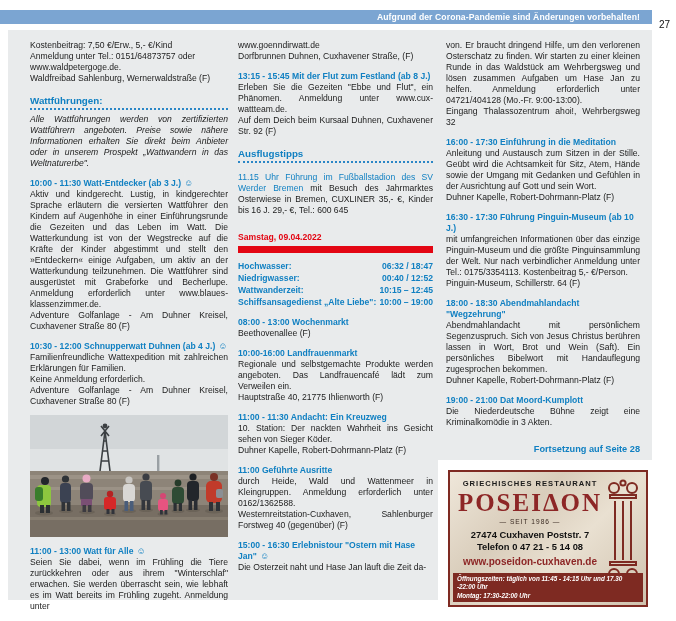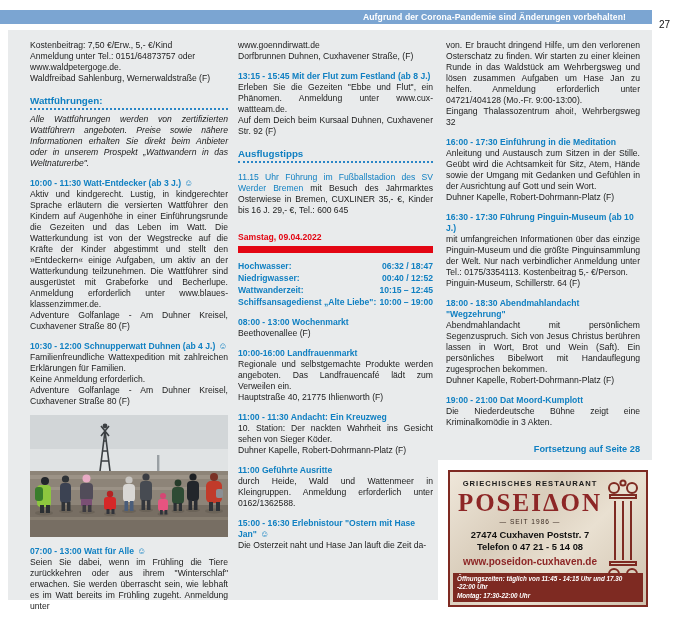--- a/index.html
+++ b/index.html
@@ -3,21 +3,21 @@
 <meta charset="utf-8">
 <style>
   html,body{margin:0;padding:0;}
   body{
     width:676px;height:621px;position:relative;background:#ffffff;
     font-family:"Liberation Sans",sans-serif;color:#1c1c1c;overflow:hidden;
   }
   .notice-bar{
     position:absolute;top:10px;left:0;width:652px;height:14px;box-sizing:border-box;
     background:#7ba5d2;color:#ffffff;font-size:8.6px;font-weight:bold;
-    text-align:right;line-height:14px;padding-right:26px;letter-spacing:.1px;
+    text-align:right;line-height:14px;padding-right:12px;letter-spacing:.1px;
   }
   .page-num{position:absolute;top:19px;right:6px;font-size:10px;color:#111;}
   .panel{position:absolute;top:30px;left:8px;width:644px;height:570px;background:#e9ebec;}
   .cols{display:flex;padding:10px 12px 0 22px;}
   .col{width:198px;font-size:8.6px;line-height:11px;text-align:justify;}
   .col+.col{margin-left:10px;}
   .col:nth-child(3){margin-left:13px;width:197px;}
   .p{margin:0;}
   .it{font-style:italic;}
   .h{color:#1180c2;font-weight:bold;margin-top:9px;text-align:left;}
@@ -145,21 +145,21 @@
               <rect x="164" y="85" width="3.5" height="10" fill="#2a2d33"></rect>
         <ellipse cx="184" cy="96" rx="9" ry="2.4" fill="#5f574d" opacity="0.5"></ellipse>
         <rect x="176" y="66" width="16" height="22" rx="5" fill="#c13b2a"></rect>
         <rect x="186" y="74" width="7" height="9" rx="2" fill="#8b8f94"></rect>
         <circle cx="184" cy="62" r="4" fill="#7a3226"></circle>
         <rect x="179" y="87" width="4" height="9" fill="#2f3237"></rect>
               <rect x="186" y="87" width="4" height="9" fill="#2f3237"></rect>
       </g>
     </svg>
   </figure>
-<div class="h"><span>07:00 - 13:00 Watt für Alle</span><span class="smiley">☺</span></div>
+<div class="h"><span>11:00 - 13:00 Watt für Alle</span><span class="smiley">☺</span></div>
         <div class="p">Seien Sie dabei, wenn im Frühling die Tiere zurückkehren oder aus ihrem "Winterschlaf" erwachen. Sie werden überrascht sein, wie lebhaft es im Watt bereits im Frühling zugeht. Anmeldung unter</div>
       </div>
     <div class="col">
         <div class="p">
           <div class="line">www.goenndirwatt.de</div>
           <div class="line">Dorfbrunnen Duhnen, Cuxhavener Straße, (F)</div>
         </div>
         <div class="h"><span>13:15 - 15:45 Mit der Flut zum Festland (ab 8 J.)</span></div>
         <div class="p">Erleben Sie die Gezeiten "Ebbe und Flut", ein Phänomen. Anmeldung unter www.cux-wattteam.de.</div>
         <div class="p">Auf dem Deich beim Kursaal Duhnen, Cuxhavener Str. 92 (F)</div>
@@ -189,20 +189,21 @@
         <div class="h"><span>08:00 - 13:00 Wochenmarkt</span></div>
         <div class="p">Beethovenallee (F)</div>
         <div class="h"><span>10:00-16:00 Landfrauenmarkt</span></div>
         <div class="p">Regionale und selbstgemachte Produkte werden angeboten. Das Landfrauencafé lädt zum Verweilen ein.</div>
         <div class="p">Hauptstraße 40, 21775 Ihlienworth (F)</div>
         <div class="h"><span>11:00 - 11:30 Andacht: Ein Kreuzweg</span></div>
         <div class="p">10. Station: Der nackten Wahrheit ins Gesicht sehen von Sieger Köder.</div>
         <div class="p">Duhner Kapelle, Robert-Dohrmann-Platz (F)</div>
         <div class="h"><span>11:00 Geführte Ausritte</span></div>
         <div class="p">durch Heide, Wald und Wattenmeer in Kleingruppen. Anmeldung erforderlich unter 0162/1362588.</div>
+        <div class="p">Westernreitstation-Cuxhaven, Sahlenburger Forstweg 40 (gegenüber) (F)</div>
         <div class="h"><span>15:00 - 16:30 Erlebnistour "Ostern mit Hase Jan"</span><span class="smiley">☺</span></div>
         <div class="p">Die Osterzeit naht und Hase Jan läuft die Zeit da-</div>
       </div>
     <div class="col">
         <div class="p">von. Er braucht dringend Hilfe, um den verlorenen Osterschatz zu finden. Wir starten zu einer kleinen Runde in das Waldstück am Wehrbergsweg und lösen zusammen Aufgaben um Hase Jan zu helfen. Anmeldung erforderlich unter 04721/404128 (Mo.-Fr. 9:00-13:00).</div>
         <div class="p">Eingang Thalassozentrum ahoi!, Wehrbergsweg 32</div>
         <div class="h"><span>16:00 - 17:30 Einführung in die Meditation</span></div>
         <div class="p">Anleitung und Austausch zum Sitzen in der Stille. Geübt wird die Achtsamkeit für Sitz, Atem, Hände sowie der Umgang mit Gedanken und Gefühlen in der Ausrichtung auf Gott und sein Wort.</div>
         <div class="p">Duhner Kapelle, Robert-Dohrmann-Platz (F)</div>
         <div class="h"><span>16:30 - 17:30 Führung Pinguin-Museum (ab 10 J.)</span></div>

